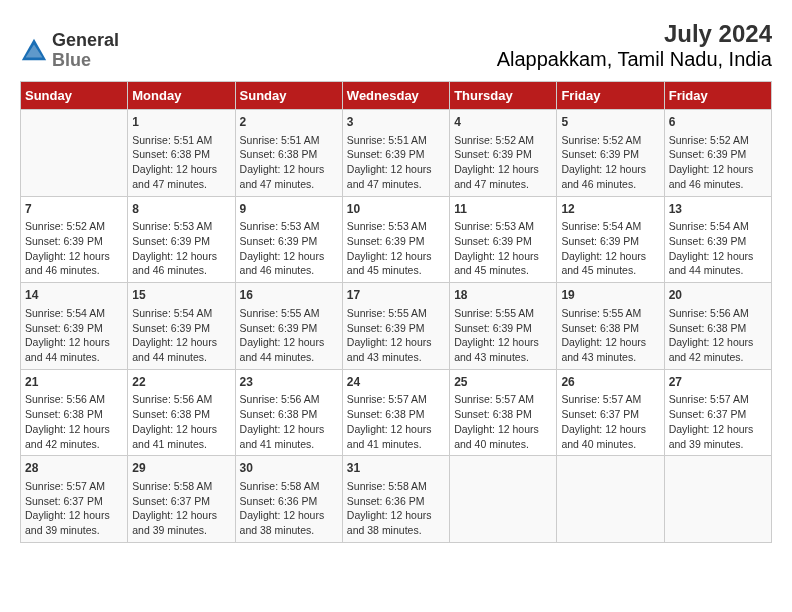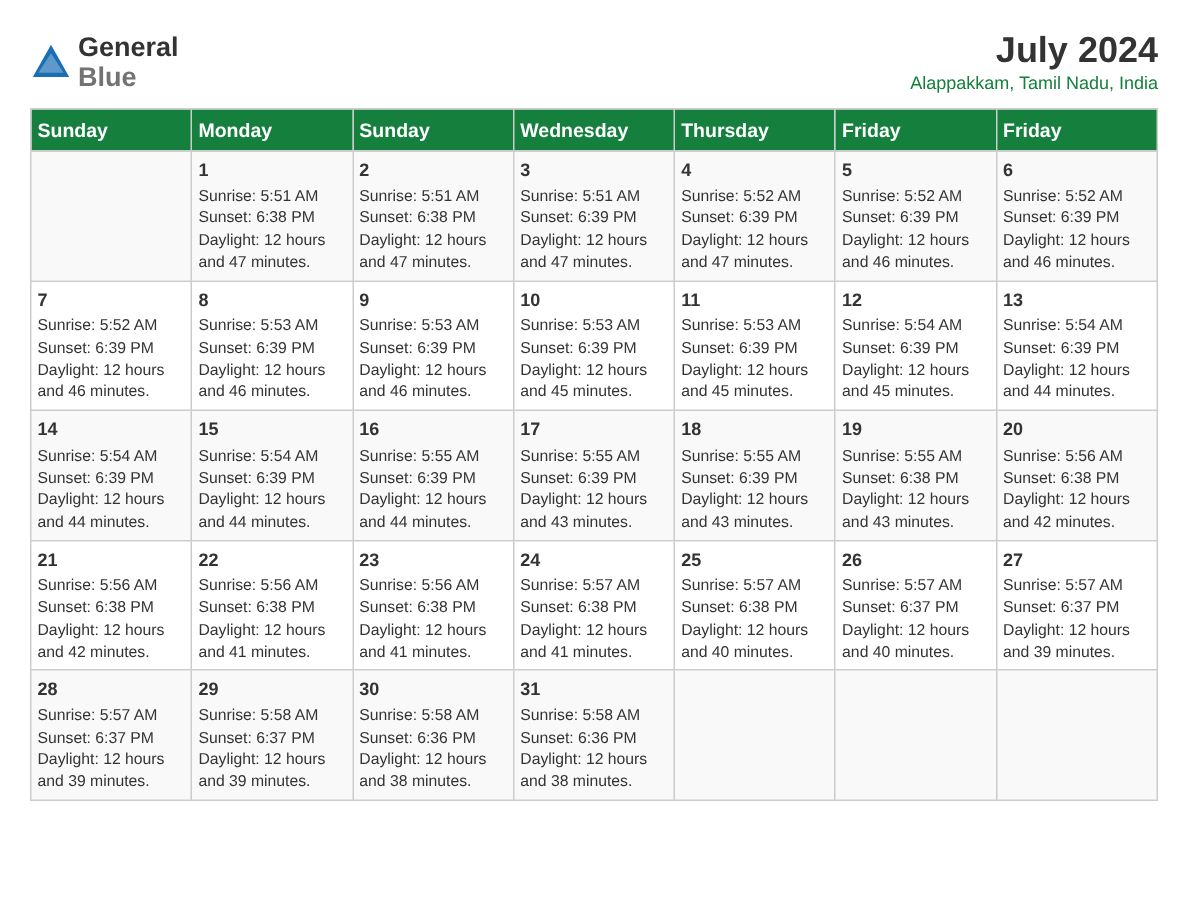--- a/index.html
+++ b/index.html
@@ -42,30 +42,30 @@
     }
     .title-block {
       text-align: right;
     }
     .main-title {
       font-size: 24px;
       font-weight: bold;
       color: #333;
     }
     .subtitle {
-      font-size: 12px;
-      color: #15803d;
+      font-size: 20px;
+      color: #000000;
     }
     table {
       width: 100%;
       border-collapse: collapse;
       font-size: 11px;
     }
     thead tr th {
-      background-color: #15803d;
+      background-color: #b91c1c;
       color: #fff;
       padding: 6px 4px;
       text-align: left;
       font-size: 13px;
       font-weight: bold;
       border: 1px solid #ccc;
     }
     tbody tr td {
       border: 1px solid #ccc;
       vertical-align: top;

